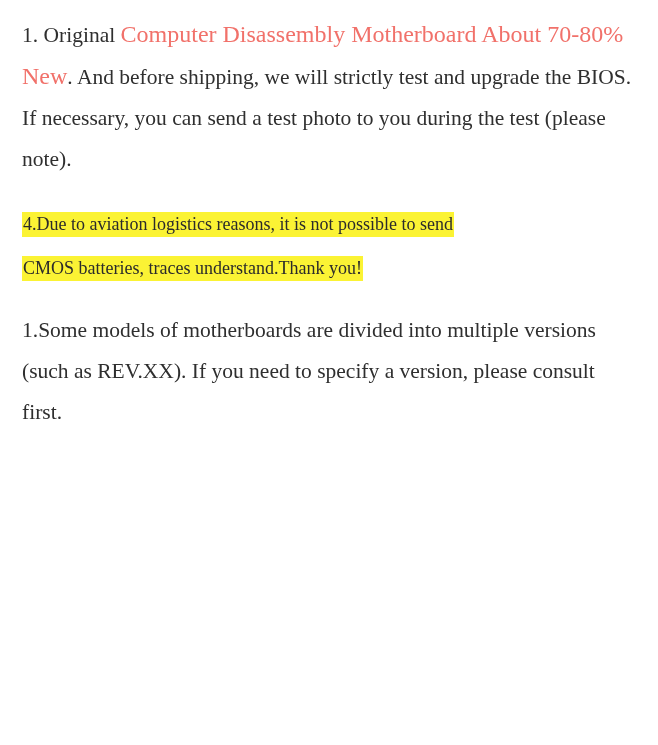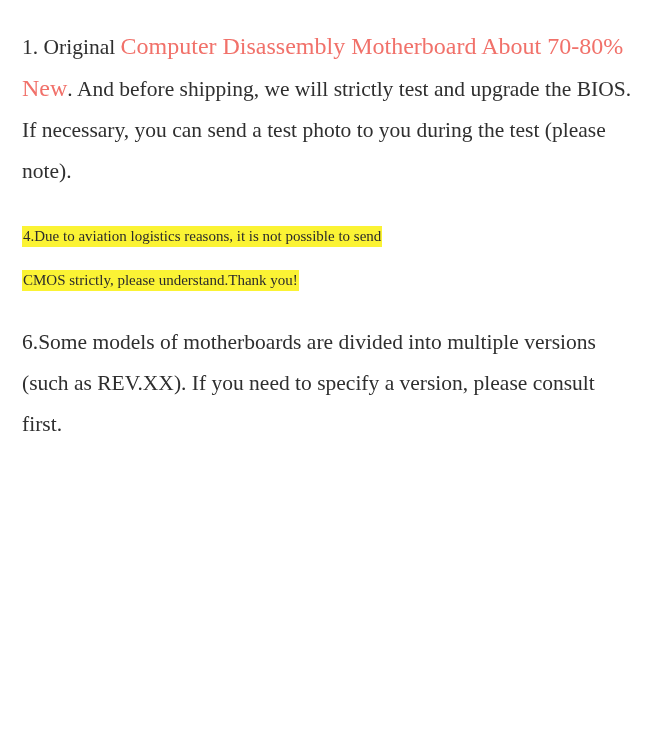--- a/index.html
+++ b/index.html
@@ -11,40 +11,40 @@
     width: 658px;
     height: 745px;
     font-family: "Liberation Serif", "DejaVu Serif", serif;
     color: #2b2b2b;
     overflow: hidden;
   }
   .page {
     box-sizing: border-box;
     width: 658px;
     height: 745px;
-    padding: 26px 22px 0 22px;
+    padding: 14px 22px 0 22px;
     background: #ffffff;
   }
   .para {
     font-size: 21.5px;
     line-height: 41px;
     margin: 0 0 22px 0;
     color: #2f2f2f;
     text-align: left;
   }
   .para.last {
     margin-bottom: 0;
   }
   .accent {
     color: #f1716a;
     font-size: 24px;
     line-height: 41px;
   }
   .para-hl {
-    font-size: 15px;
+    font-size: 18px;
     line-height: 44px;
     margin: 0 0 20px 0;
   }
   .para-hl .line {
     display: block;
   }
   .para-hl .line span {
     background: #fbf334;
     padding: 2px 1px 3px 1px;
   }
@@ -55,18 +55,18 @@
 <div class="page">
 
   <p class="para">
     <span>1. Original </span><span class="accent">Computer Disassembly Motherboard About 70-80% New</span><span>. And before shipping, we will strictly test and upgrade the BIOS. If necessary, you can send a test photo to you during the test (please note).</span>
   </p>
 
 
 
   <p class="para-hl">
     <span class="line"><span>4.Due to aviation logistics reasons, it is not possible to send</span></span>
-    <span class="line"><span>CMOS strictly, please understand.Thank you!</span></span>
+    <span class="line"><span>CMOS batteries, traces understand.Thank you!</span></span>
   </p>
 
-  <p class="para last">6.Some models of motherboards are divided into multiple versions (such as REV.XX). If you need to specify a version, please consult first.</p>
+  <p class="para last">1.Some models of motherboards are divided into multiple versions (such as REV.XX). If you need to specify a version, please consult first.</p>
 
 </div>
 
 </body></html>

